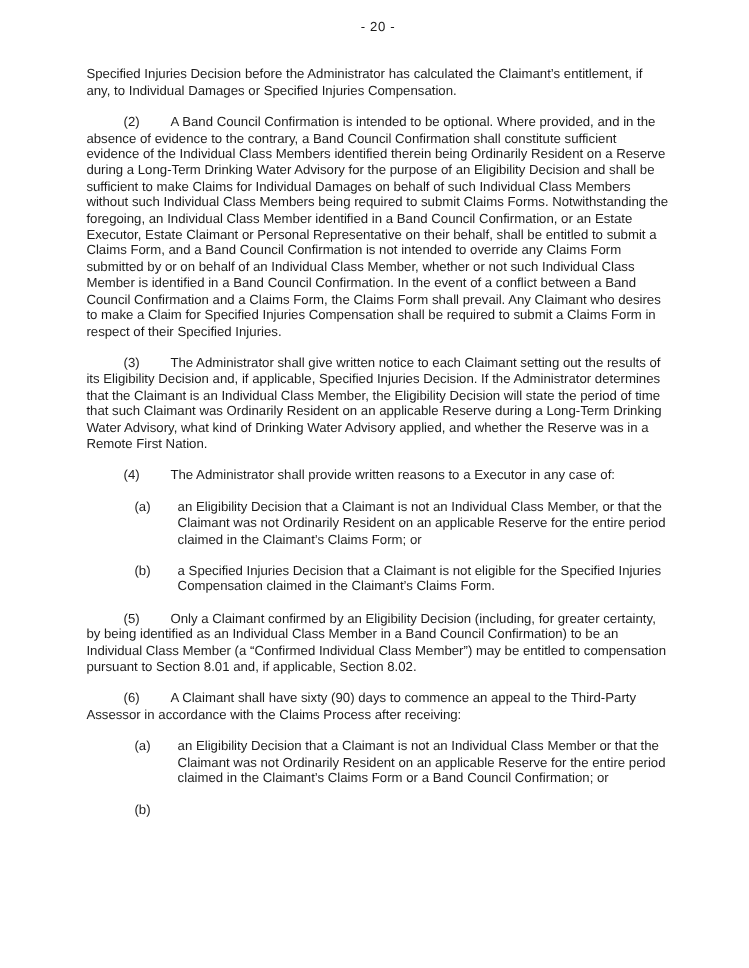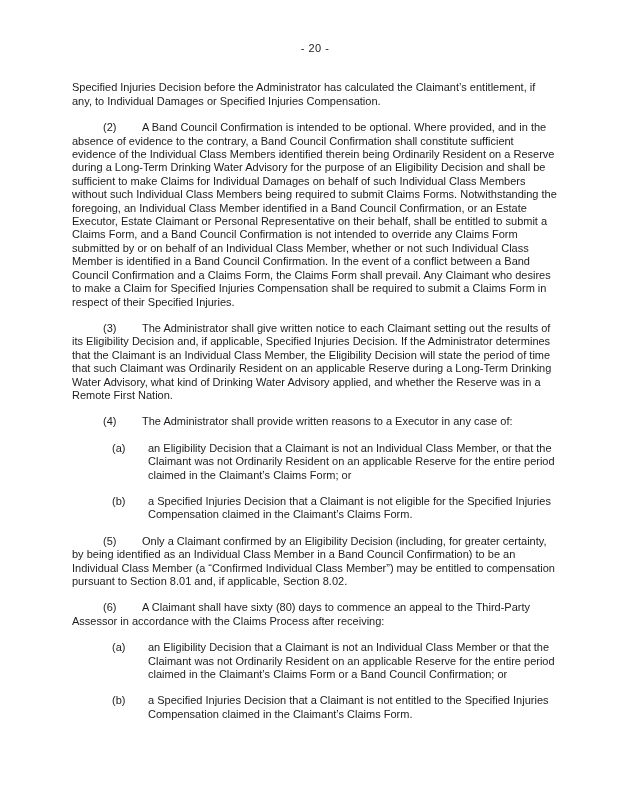--- a/index.html
+++ b/index.html
@@ -10,21 +10,21 @@
   .page {
     position: relative;
     width: 624px;
     height: 807px;
     box-sizing: border-box;
     background: #ffffff;
     color: #1c1c1c;
     font-family: "Liberation Sans", sans-serif;
     font-size: 11px;
     line-height: 13.4px;
-    padding: 42px 66px 0 72px;
+    padding: 17px 66px 0 72px;
     overflow: hidden;
   }
   .page-number {
     text-align: center;
     margin-bottom: 26px;
     letter-spacing: 0.5px;
   }
   .para {
     margin: 0 0 13px 0;
     text-align: left;
@@ -75,26 +75,25 @@
     <span class="sub-body">an Eligibility Decision that a Claimant is not an Individual Class Member, or that the Claimant was not Ordinarily Resident on an applicable Reserve for the entire period claimed in the Claimant’s Claims Form; or</span>
   </div>
 
   <div class="sub">
     <span class="letter">(b)</span>
     <span class="sub-body">a Specified Injuries Decision that a Claimant is not eligible for the Specified Injuries Compensation claimed in the Claimant’s Claims Form.</span>
   </div>
 
   <p class="para num"><span class="pnum">(5)</span><span>Only a Claimant confirmed by an Eligibility Decision (including, for greater certainty, by being identified as an Individual Class Member in a Band Council Confirmation) to be an Individual Class Member (a “</span><span class="defined-term">Confirmed Individual Class Member</span><span>”) may be entitled to compensation pursuant to Section 8.01 and, if applicable, Section 8.02.</span></p>
 
-  <p class="para num"><span class="pnum">(6)</span><span>A Claimant shall have sixty (80) days to commence an appeal to the Third-Party Assessor in accordance with the Claims Process after receiving:</span></p>
+  <p class="para num"><span class="pnum">(6)</span><span>A Claimant shall have sixty (90) days to commence an appeal to the Third-Party Assessor in accordance with the Claims Process after receiving:</span></p>
 
   <div class="sub">
     <span class="letter">(a)</span>
     <span class="sub-body">an Eligibility Decision that a Claimant is not an Individual Class Member or that the Claimant was not Ordinarily Resident on an applicable Reserve for the entire period claimed in the Claimant’s Claims Form or a Band Council Confirmation; or</span>
   </div>
 
   <div class="sub">
     <span class="letter">(b)</span>
-    <span class="sub-body">a Specified Injuries Decision that a Claimant is not entitled to the Specified Injuries Compensation claimed in the Claimant’s Claims Form.</span>
   </div>
 
 
 </div>
 
 </body></html>

